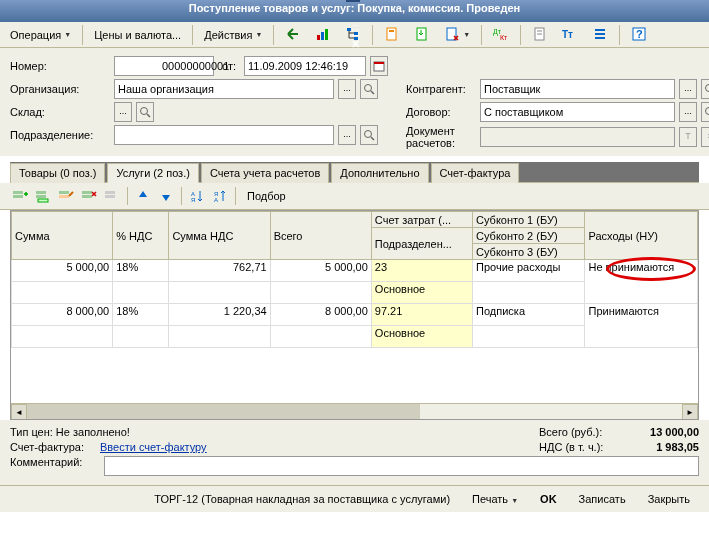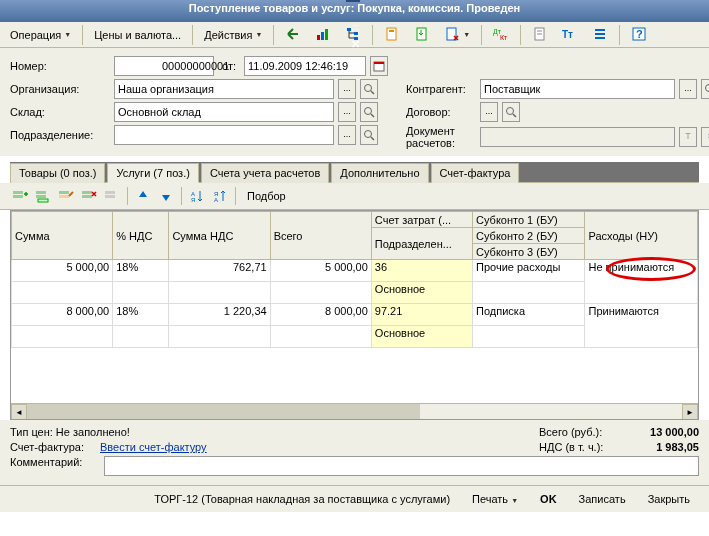--- a/index.html
+++ b/index.html
@@ -227,23 +227,20 @@
         <span class="btn-dots">...</span>
         <span class="btn-q">
             <svg width="12" height="12">
               <circle cx="5" cy="5" r="3.5" fill="none" stroke="#666"></circle>
               <line x1="8" y1="8" x2="11" y2="11" stroke="#666" stroke-width="1.5"></line>
             </svg>
           </span>
       </div>
       <div class="form-row">
         <span class="flabel">Склад:</span>
-        <span class="field field-w3">
-            <span>Основной склад</span>
-          </span>
         <span class="btn-dots">...</span>
         <span class="btn-q">
             <svg width="12" height="12">
               <circle cx="5" cy="5" r="3.5" fill="none" stroke="#666"></circle>
               <line x1="8" y1="8" x2="11" y2="11" stroke="#666" stroke-width="1.5"></line>
             </svg>
           </span>
       </div>
       <div class="form-row">
         <span class="flabel">Подразделение:</span>
@@ -269,20 +266,23 @@
         <span class="btn-dots">...</span>
         <span class="btn-q">
             <svg width="12" height="12">
               <circle cx="5" cy="5" r="3.5" fill="none" stroke="#666"></circle>
               <line x1="8" y1="8" x2="11" y2="11" stroke="#666" stroke-width="1.5"></line>
             </svg>
           </span>
       </div>
       <div class="form-row">
         <span class="flabel-r">Договор:</span>
+        <span class="field field-w4">
+            <span>С поставщиком</span>
+          </span>
         <span class="btn-dots">...</span>
         <span class="btn-q">
             <svg width="12" height="12">
               <circle cx="5" cy="5" r="3.5" fill="none" stroke="#666"></circle>
               <line x1="8" y1="8" x2="11" y2="11" stroke="#666" stroke-width="1.5"></line>
             </svg>
           </span>
       </div>
       <div class="form-row">
         <span class="flabel-r">Документ расчетов:</span>
@@ -291,21 +291,21 @@
           </span>
         <span class="btn-dots" style="color:#999">T</span>
         <span class="btn-dots" style="color:#999">×</span>
       </div>
     </div>
   </div>
 </div>
 
 <div class="tabs">
   <div class="tab"><span>Товары (0 поз.)</span></div>
-  <div class="tab active"><span>Услуги (7 поз.)</span></div>
+  <div class="tab active"><span>Услуги (2 поз.)</span></div>
   <div class="tab"><span>Счета учета расчетов</span></div>
   <div class="tab"><span>Дополнительно</span></div>
   <div class="tab"><span>Счет-фактура</span></div>
 </div>
 
 <div class="tab-toolbar">
   <div class="ttbtn">
       <svg width="16" height="16">
         <rect x="1" y="3" width="10" height="3" fill="#9c9"></rect>
         <rect x="1" y="7" width="10" height="3" fill="#9c9"></rect>
@@ -397,21 +397,21 @@
       <tr>
         <th><span>Субконто 3 (БУ)</span></th>
       </tr>
     </thead>
     <tbody>
       <tr>
         <td class="num"><span>5 000,00</span></td>
         <td><span>18%</span></td>
         <td class="num"><span>762,71</span></td>
         <td class="num"><span>5 000,00</span></td>
-        <td class="cell-yellow"><span>36</span></td>
+        <td class="cell-yellow"><span>23</span></td>
         <td><span>Прочие расходы</span></td>
         <td rowspan="2"><span>Не принимаются</span></td>
       </tr>
       <tr class="subrow">
         <td></td>
           <td></td>
           <td></td>
           <td></td>
         <td class="cell-yellow"><span>Основное</span></td>
         <td></td>

